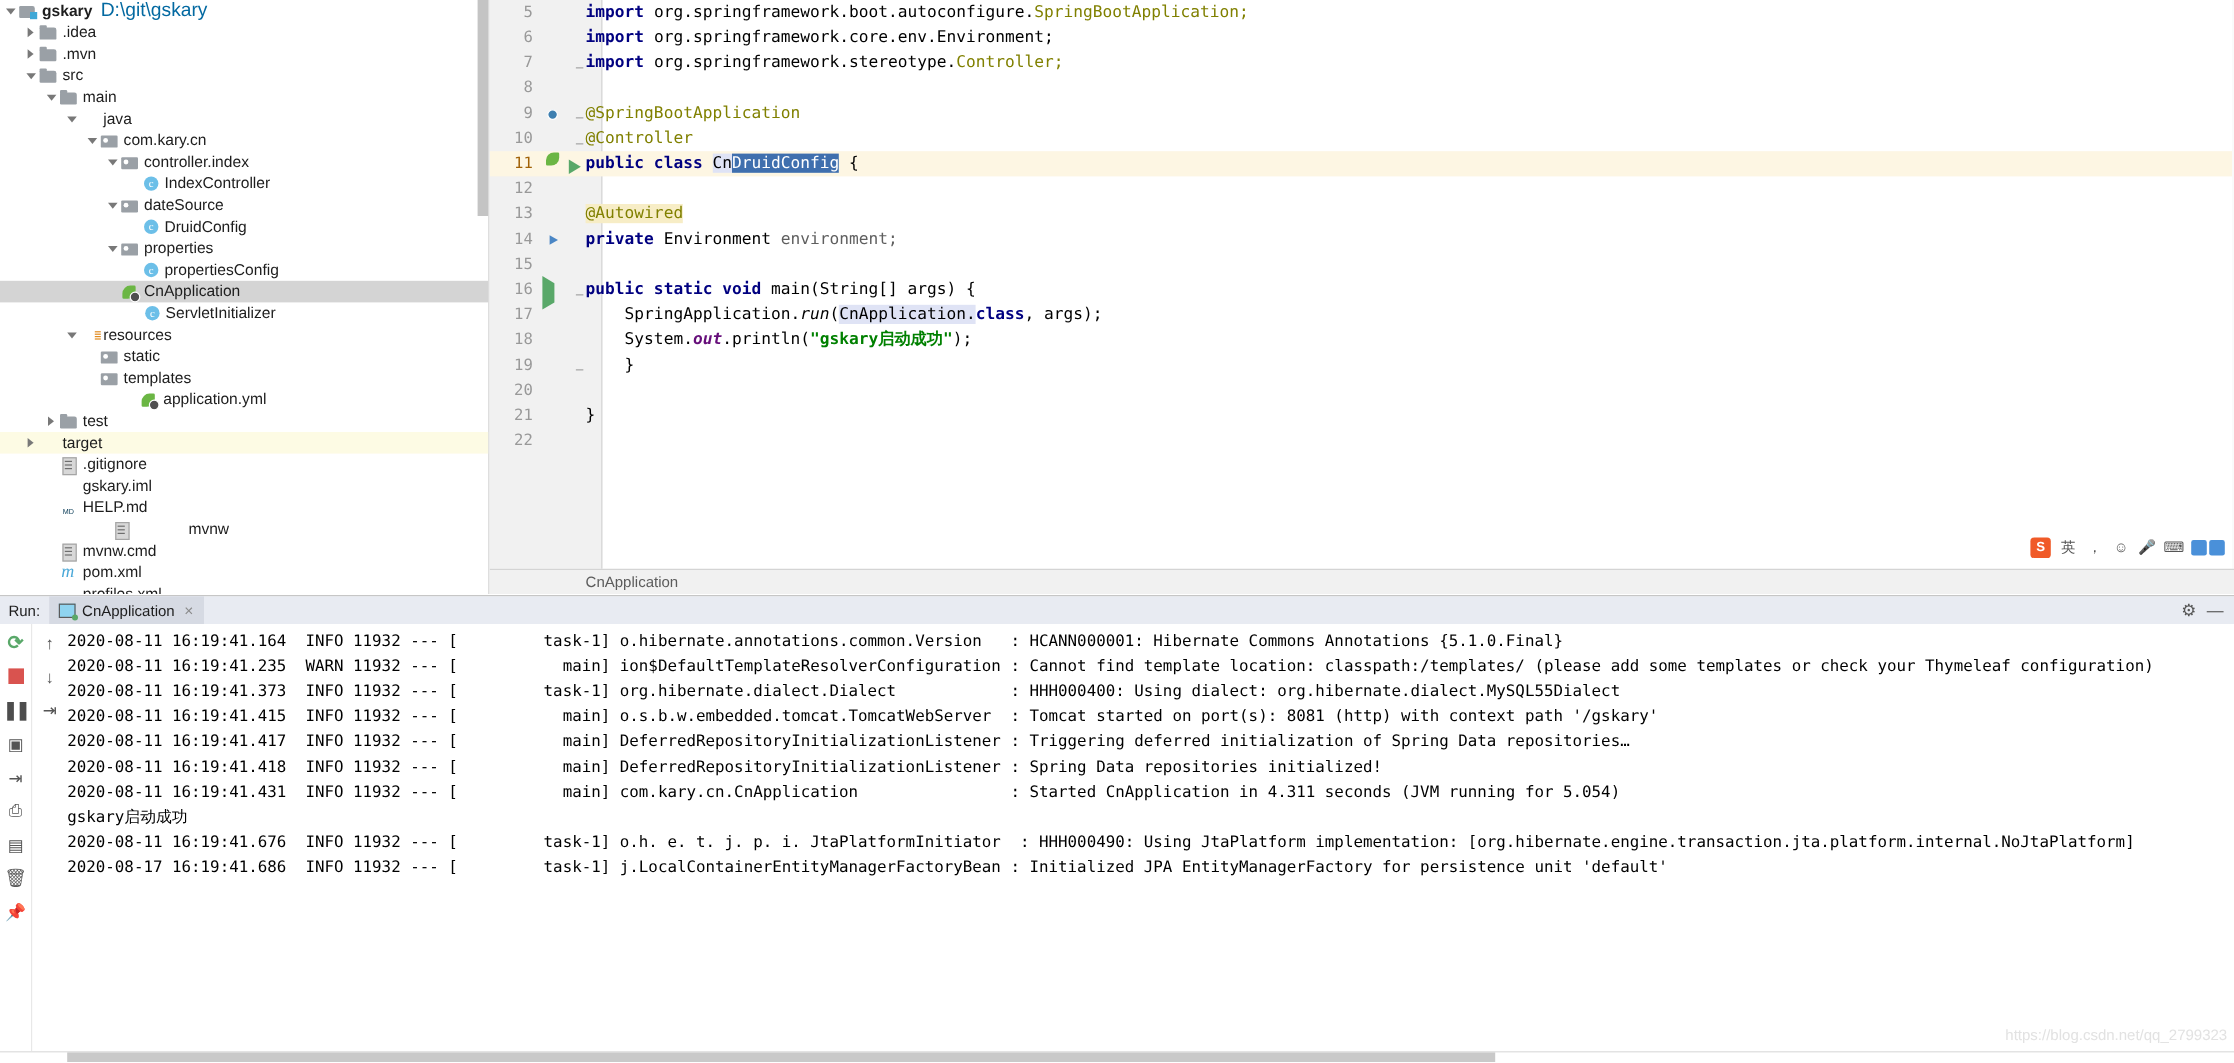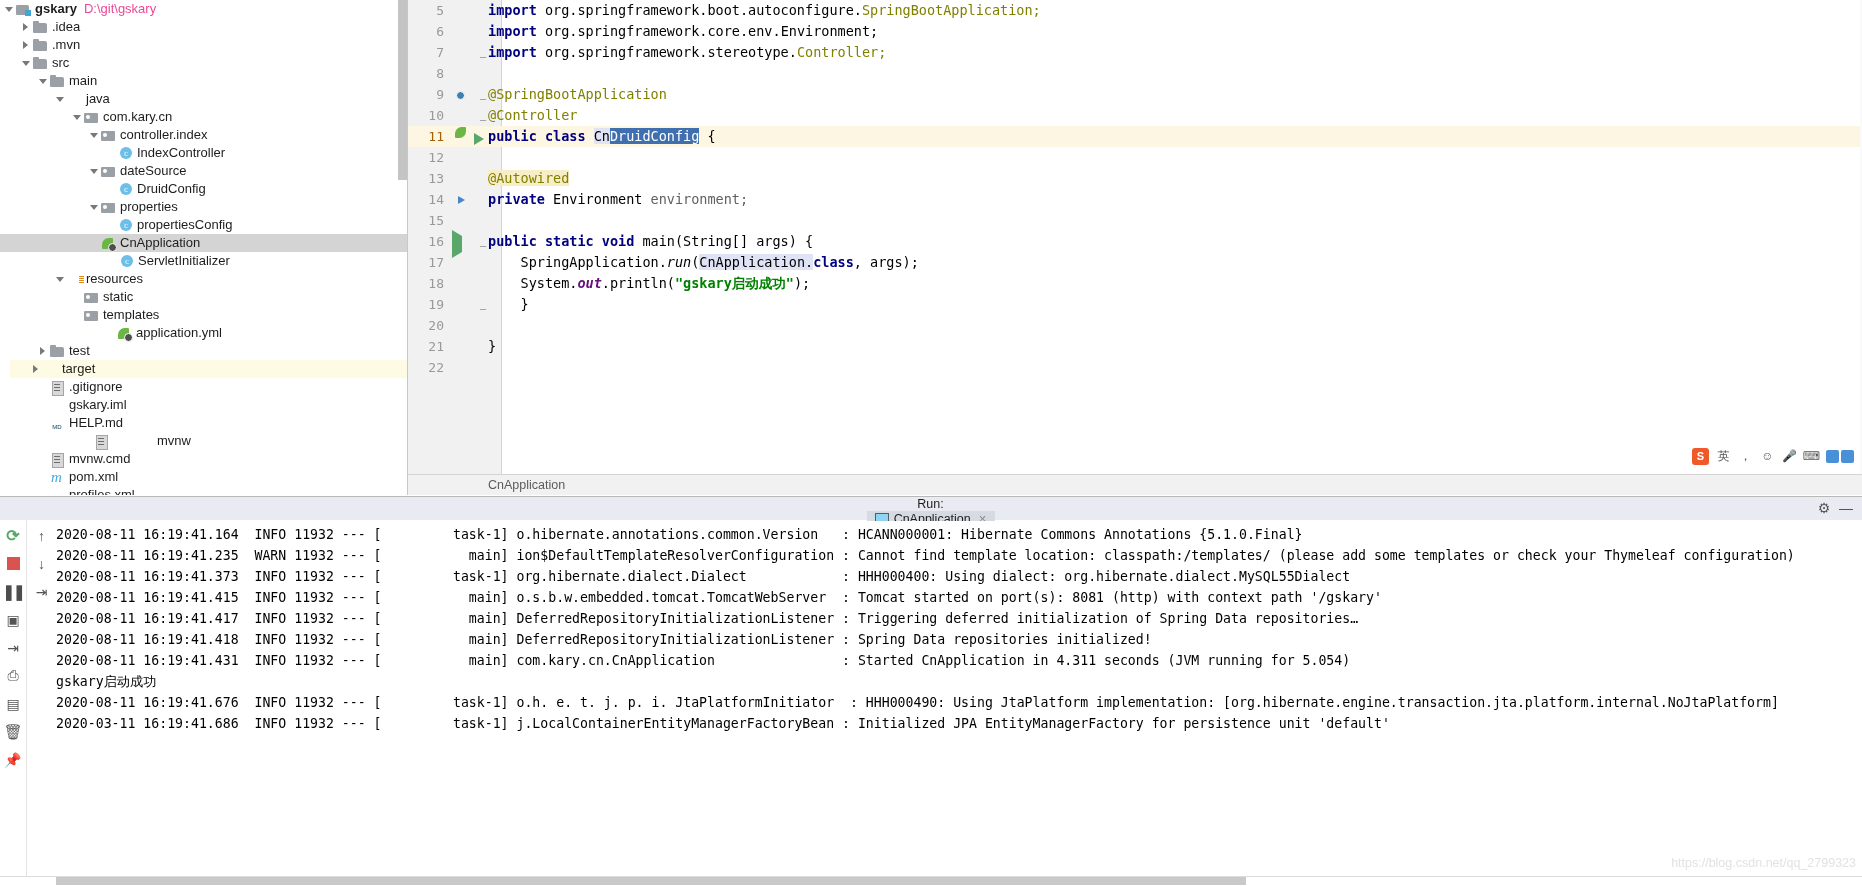--- a/index.html
+++ b/index.html
@@ -16,21 +16,21 @@
     position: absolute; left: 0; top: 0; width: 408px; height: 495px;
     background: #ffffff; overflow: hidden;
     border-right: 1px solid #c8c8c8;
   }
   .tree-row {
     position: relative; height: 18px; line-height: 18px;
     font-size: 13px; color: #1d1d1d; white-space: nowrap;
     display: flex; align-items: center;
   }
   .tree-row.selected { background: #d4d4d4; }
-  .tree-row.highlight { background: #fdfbe4; margin-left: 10px; }
+  .tree-row.highlight { background: #fdfbe4; }
   .arrow {
     width: 13px; height: 18px; flex: 0 0 13px;
     display: flex; align-items: center; justify-content: center;
     color: #6e6e6e; font-size: 9px;
   }
   .arrow.down::before { content: ""; border-left: 4px solid transparent; border-right: 4px solid transparent; border-top: 5px solid #787878; }
   .arrow.right::before { content: ""; border-top: 4px solid transparent; border-bottom: 4px solid transparent; border-left: 5px solid #787878; }
   .arrow.none::before { content: ""; }
   .ico { width: 17px; height: 16px; flex: 0 0 17px; position: relative; margin-right: 3px; }
 
@@ -119,21 +119,21 @@
   .ico.yml::before {
     content:""; position:absolute; left:2px; top:3px; width:11px; height:11px;
     background:#6bb644; border-radius:60% 10% 60% 10%;
   }
   .ico.yml::after {
     content:""; position:absolute; left:8px; top:8px; width:7px; height:7px;
     background:#4f4f4f; border-radius:50%; border:1px solid #fff;
   }
   .tree-label { font-size: 13px; color:#1d1d1d; }
   .tree-label.bold { font-weight: bold; }
-  .tree-path { font-size: 13px; color:#ec4899; margin-left:7px; }
+  .tree-path { font-size: 16px; color:#0369a1; margin-left:7px; }
 
   
   #tree-scrollbar {
     position:absolute; right:0; top:0; width:9px; height:180px;
     background:#c4c4c4; border-radius:0;
   }
 
   
   #editor-pane {
     position:absolute; left:408px; top:0; width:1454px; height:495px;
@@ -205,21 +205,21 @@
   #ime-bar .ime-blue { width:13px;height:13px;background:#4a90d9;border-radius:2px; }
   #ime-bar .ime-pair { display:flex; gap:2px; }
 
   
   #run-panel {
     position:absolute; left:0; top:496px; width:1862px; height:390px;
     background:#ffffff; border-top:1px solid #b8b8b8;
   }
   #run-header {
     position:absolute; left:0; top:0; width:100%; height:23px;
-    background:#e8ebf2; display:flex; align-items:center;flex-direction:column;
+    background:#e8ebf2; display:flex; align-items:center;
   }
   #run-label {
     font-size:12.5px; color:#1d1d1d; padding-left:7px; padding-right:8px;
   }
   #run-tab {
     height:23px; display:flex; align-items:center; gap:5px;
     background:#d6dae3; padding:0 9px 0 8px; font-size:12.5px; color:#1d1d1d;
   }
   #run-tab .tabico { width:14px;height:12px;border:1.5px solid #5b5b5b;background:#8fd4f0;position:relative;}
   #run-tab .tabico::after{content:"";position:absolute;right:-3px;bottom:-3px;width:5px;height:5px;border-radius:50%;background:#59a869;}
@@ -510,21 +510,21 @@
     <div id="console">
         <div class="log-line">2020-08-11 16:19:41.164  INFO 11932 --- [         task-1] o.hibernate.annotations.common.Version   : HCANN000001: Hibernate Commons Annotations {5.1.0.Final}</div>
         <div class="log-line">2020-08-11 16:19:41.235  WARN 11932 --- [           main] ion$DefaultTemplateResolverConfiguration : Cannot find template location: classpath:/templates/ (please add some templates or check your Thymeleaf configuration)</div>
         <div class="log-line">2020-08-11 16:19:41.373  INFO 11932 --- [         task-1] org.hibernate.dialect.Dialect            : HHH000400: Using dialect: org.hibernate.dialect.MySQL55Dialect</div>
         <div class="log-line">2020-08-11 16:19:41.415  INFO 11932 --- [           main] o.s.b.w.embedded.tomcat.TomcatWebServer  : Tomcat started on port(s): 8081 (http) with context path '/gskary'</div>
         <div class="log-line">2020-08-11 16:19:41.417  INFO 11932 --- [           main] DeferredRepositoryInitializationListener : Triggering deferred initialization of Spring Data repositories…</div>
         <div class="log-line">2020-08-11 16:19:41.418  INFO 11932 --- [           main] DeferredRepositoryInitializationListener : Spring Data repositories initialized!</div>
         <div class="log-line">2020-08-11 16:19:41.431  INFO 11932 --- [           main] com.kary.cn.CnApplication                : Started CnApplication in 4.311 seconds (JVM running for 5.054)</div>
         <div class="log-line">gskary启动成功</div>
         <div class="log-line">2020-08-11 16:19:41.676  INFO 11932 --- [         task-1] o.h. e. t. j. p. i. JtaPlatformInitiator  : HHH000490: Using JtaPlatform implementation: [org.hibernate.engine.transaction.jta.platform.internal.NoJtaPlatform]</div>
-        <div class="log-line">2020-03-11 16:19:41.686  INFO 11932 --- [         task-1] j.LocalContainerEntityManagerFactoryBean : Initialized JPA EntityManagerFactory for persistence unit 'default'</div>
+        <div class="log-line">2020-08-17 16:19:41.686  INFO 11932 --- [         task-1] j.LocalContainerEntityManagerFactoryBean : Initialized JPA EntityManagerFactory for persistence unit 'default'</div>
       </div>
     <div id="console-scrollbar"></div>
     <div id="watermark">https://blog.csdn.net/qq_2799323</div>
     <div id="bottom-strip">
       <div id="bottom-hscroll"></div>
     </div>
   </div>
 
 </div>
 

